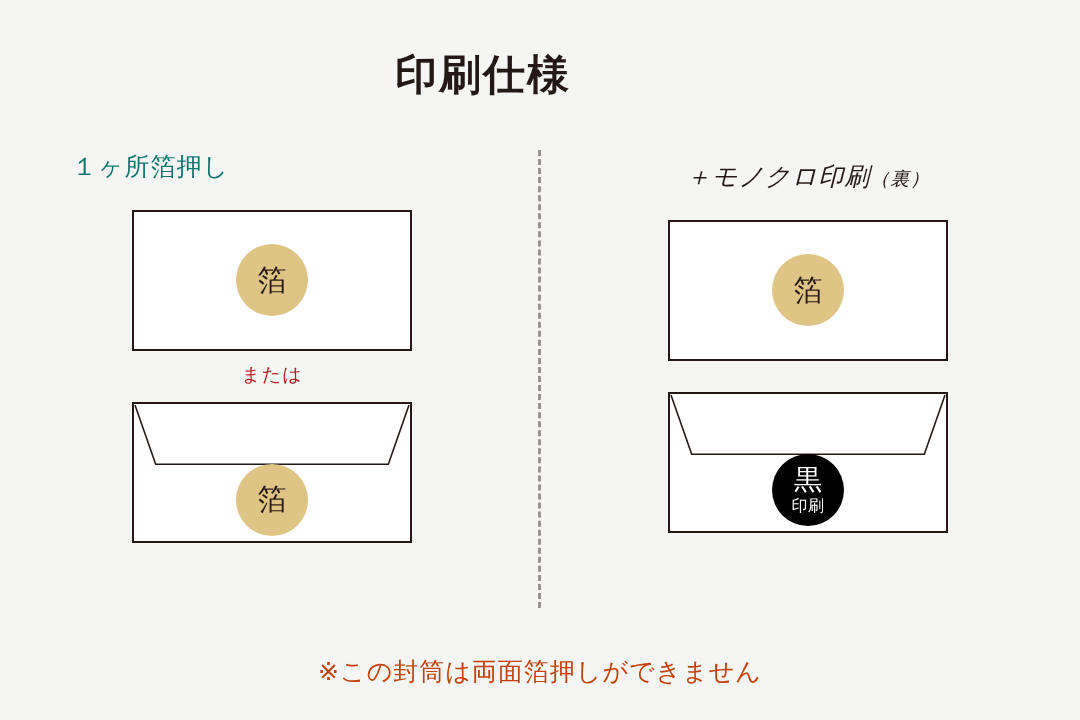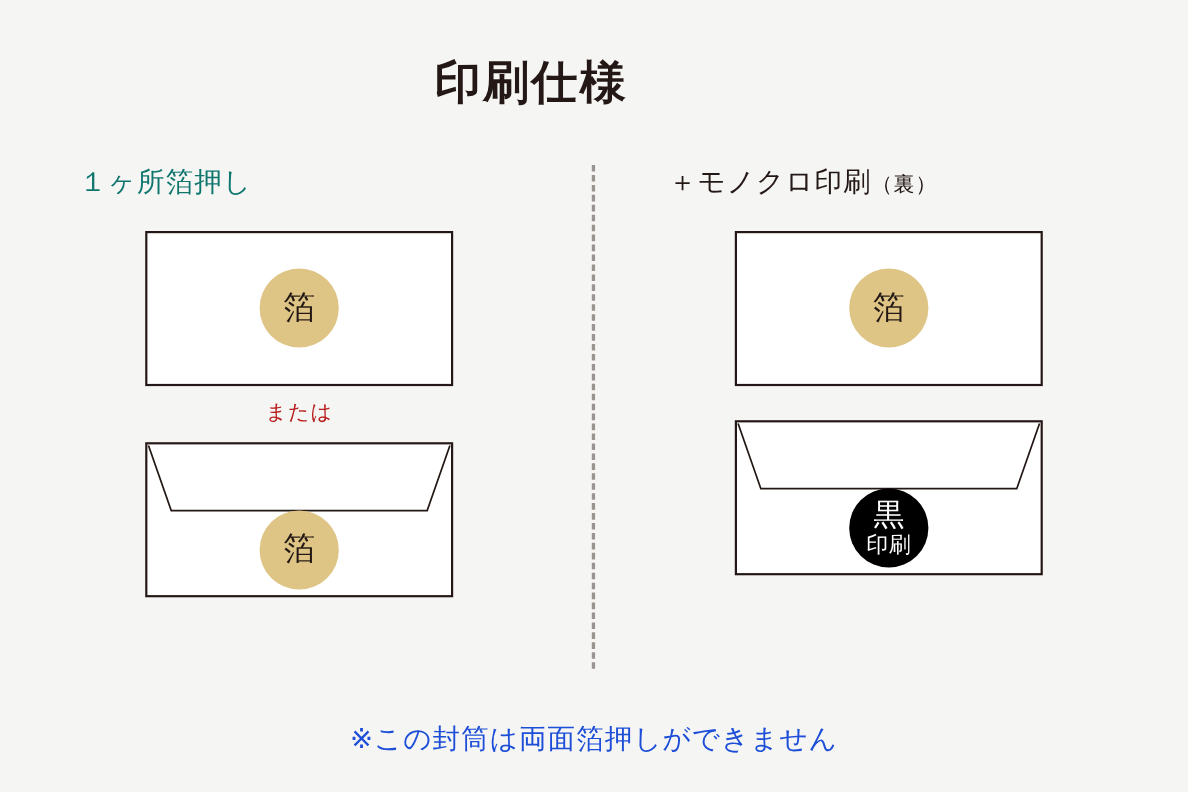--- a/index.html
+++ b/index.html
@@ -70,26 +70,28 @@
   .col-sub {
     text-align: center;
     font-size: 21px;
     letter-spacing: 0.5px;
     color: #231815;
     margin-top: 12px;
     line-height: 1.35;
     white-space: nowrap;
   }
   .col-heading-2 {
+    text-align: center;
     font-size: 25px;
     letter-spacing: 1px;
     color: #231815;
-    margin-top: 0;
+    margin-top: 10px;
     line-height: 1.35;
     white-space: nowrap;
+    font-style: italic;
   }
   .col-heading-2 .paren {
     font-size: 19px;
   }
 
   
   .env-stack {
     position: relative;
     margin-top: 26px;
     height: 370px;
@@ -145,21 +147,21 @@
     font-size: 29px;
     color: #231815;
     letter-spacing: 0;
   }
   .stamp.black .stamp-main {
     font-size: 28px;
     color: #ffffff;
     margin-bottom: 1px;
   }
   .stamp-sub {
-    font-size: 20px;
+    font-size: 16px;
     color: #ffffff;
     margin-top: 3px;
     letter-spacing: 0.5px;
   }
 
   
   .stamp-center-front {
     left: 50%;
     top: 50%;
     transform: translate(-50%, -50%);
@@ -184,21 +186,21 @@
 
   
   .footnote {
     position: absolute;
     top: 655px;
     left: 0;
     width: 1080px;
     text-align: center;
     font-size: 25px;
     letter-spacing: 1px;
-    color: #1d4ed8;
+    color: #c2410c;
   }
 </style>
 </head>
 <body>
 
 <div class="page">
 
   <div class="title">印刷仕様</div>
 
   <div class="divider"></div>

